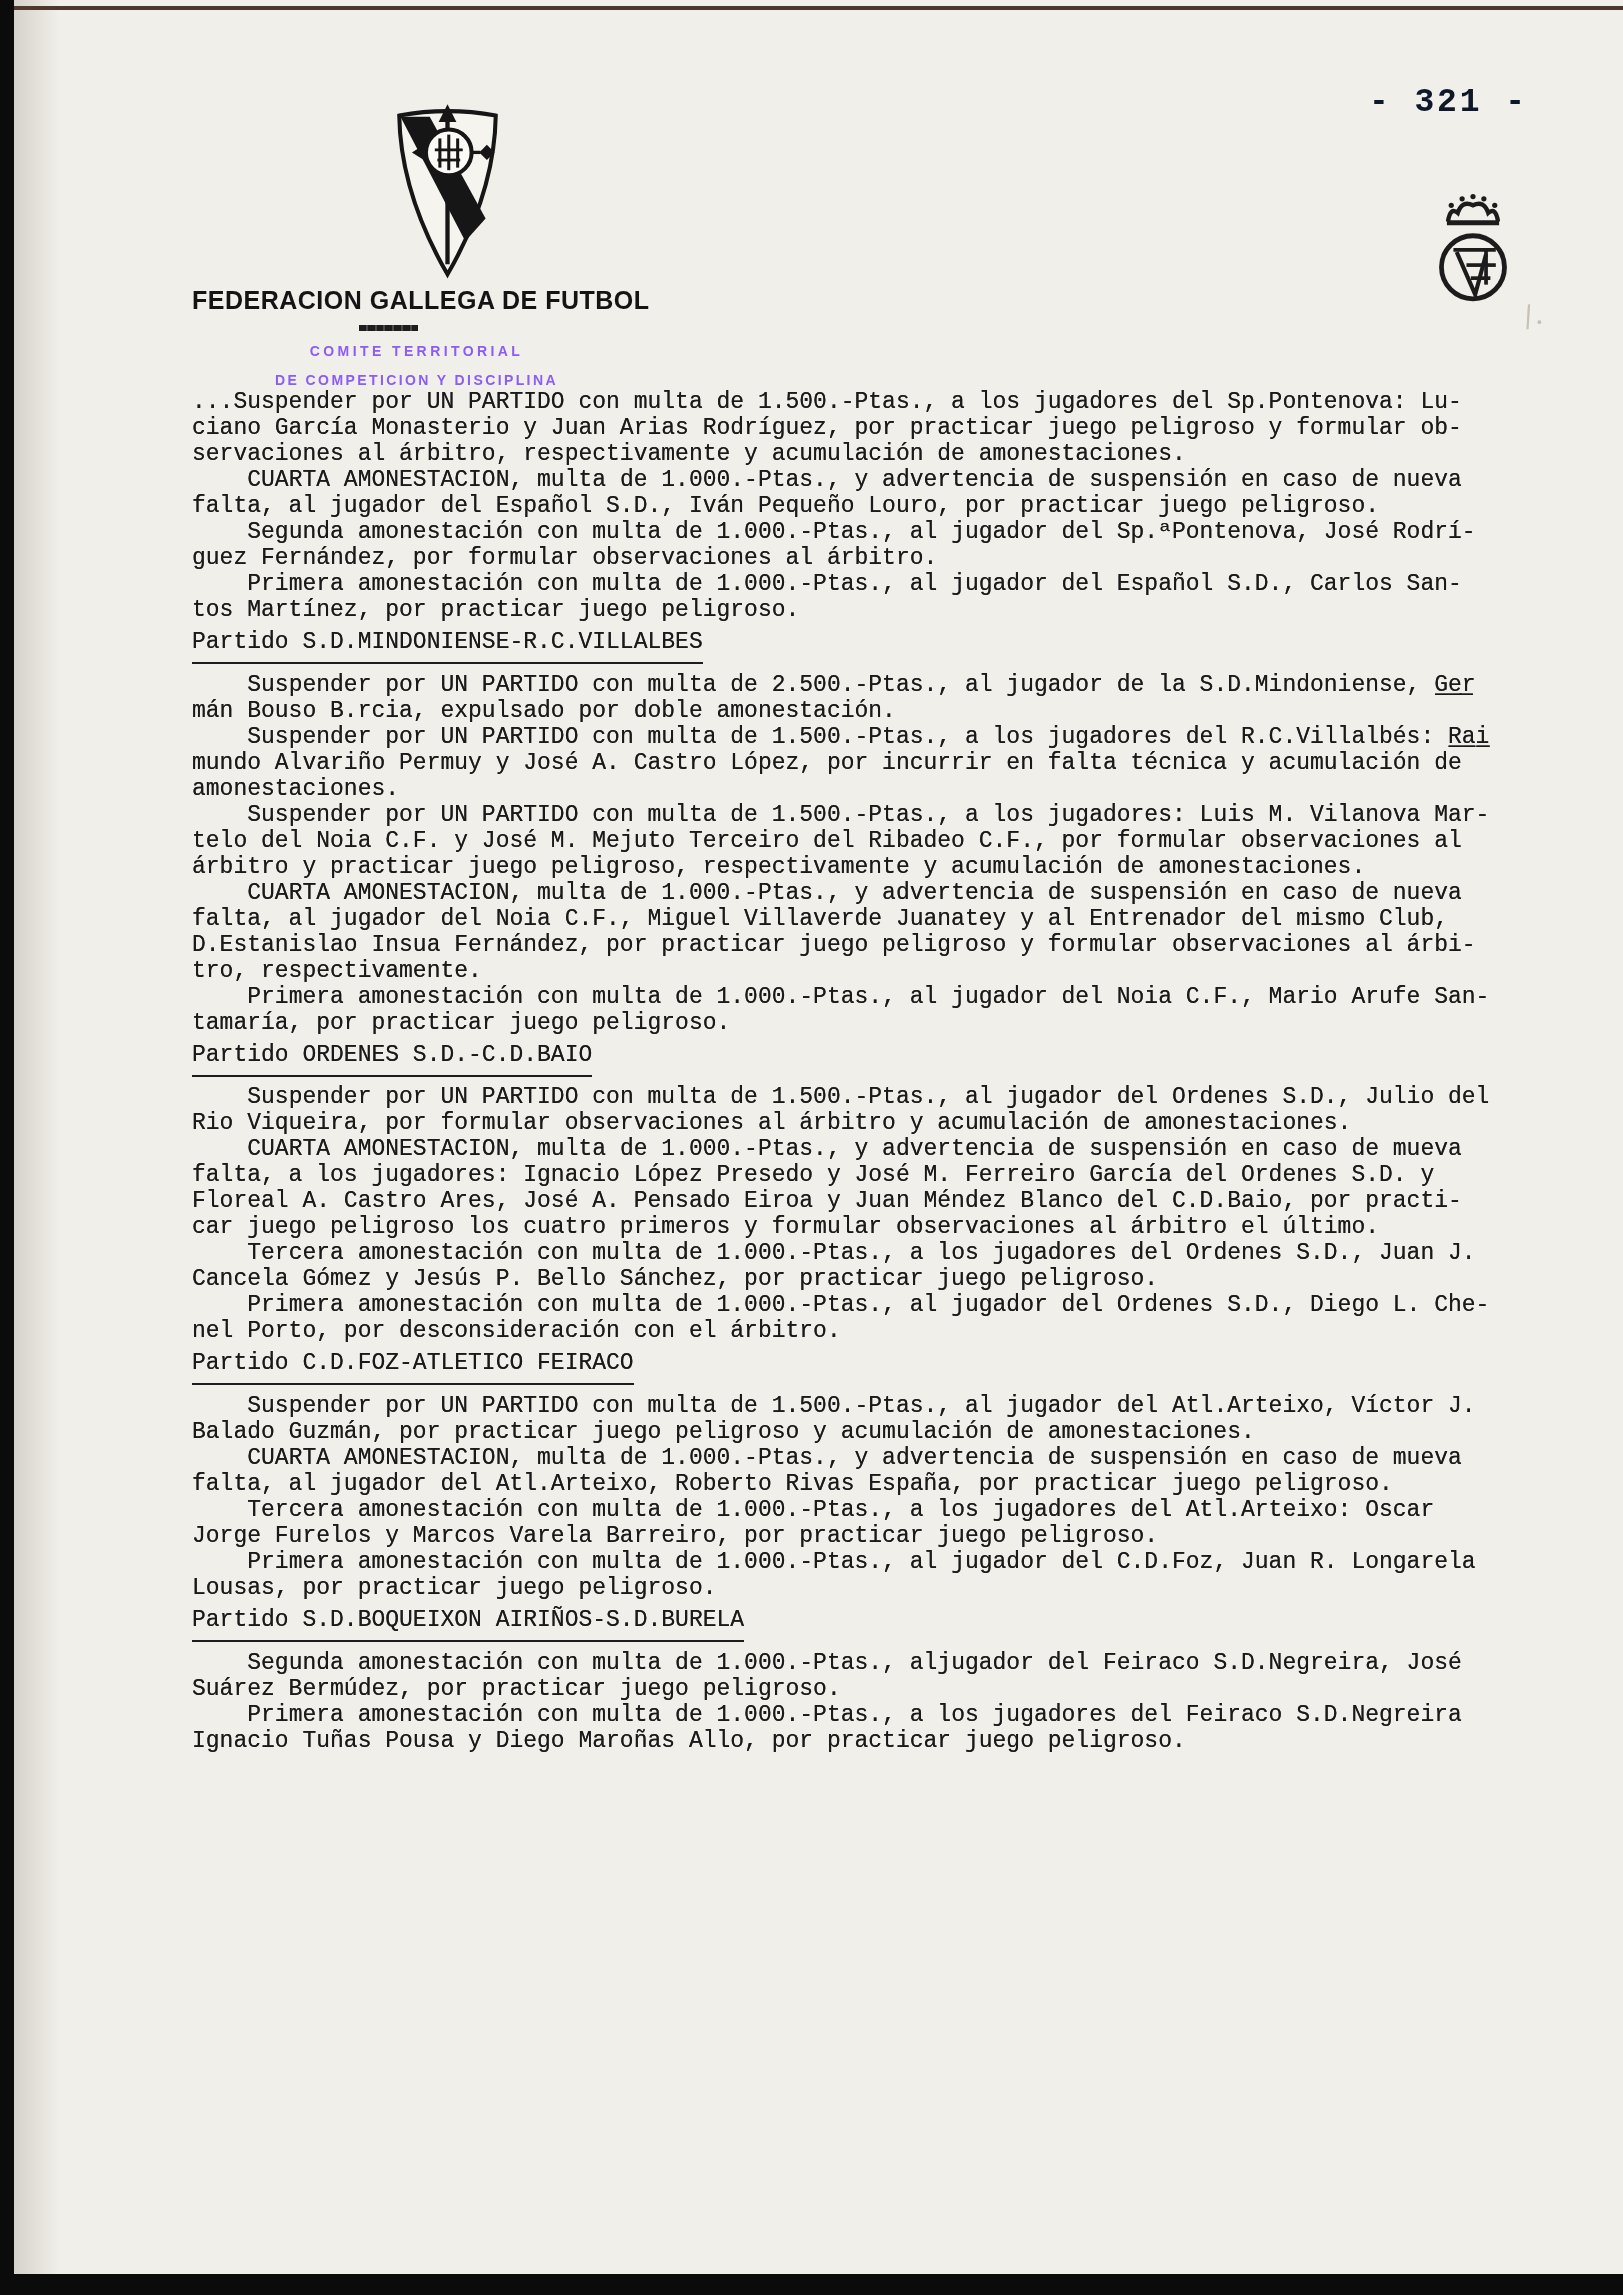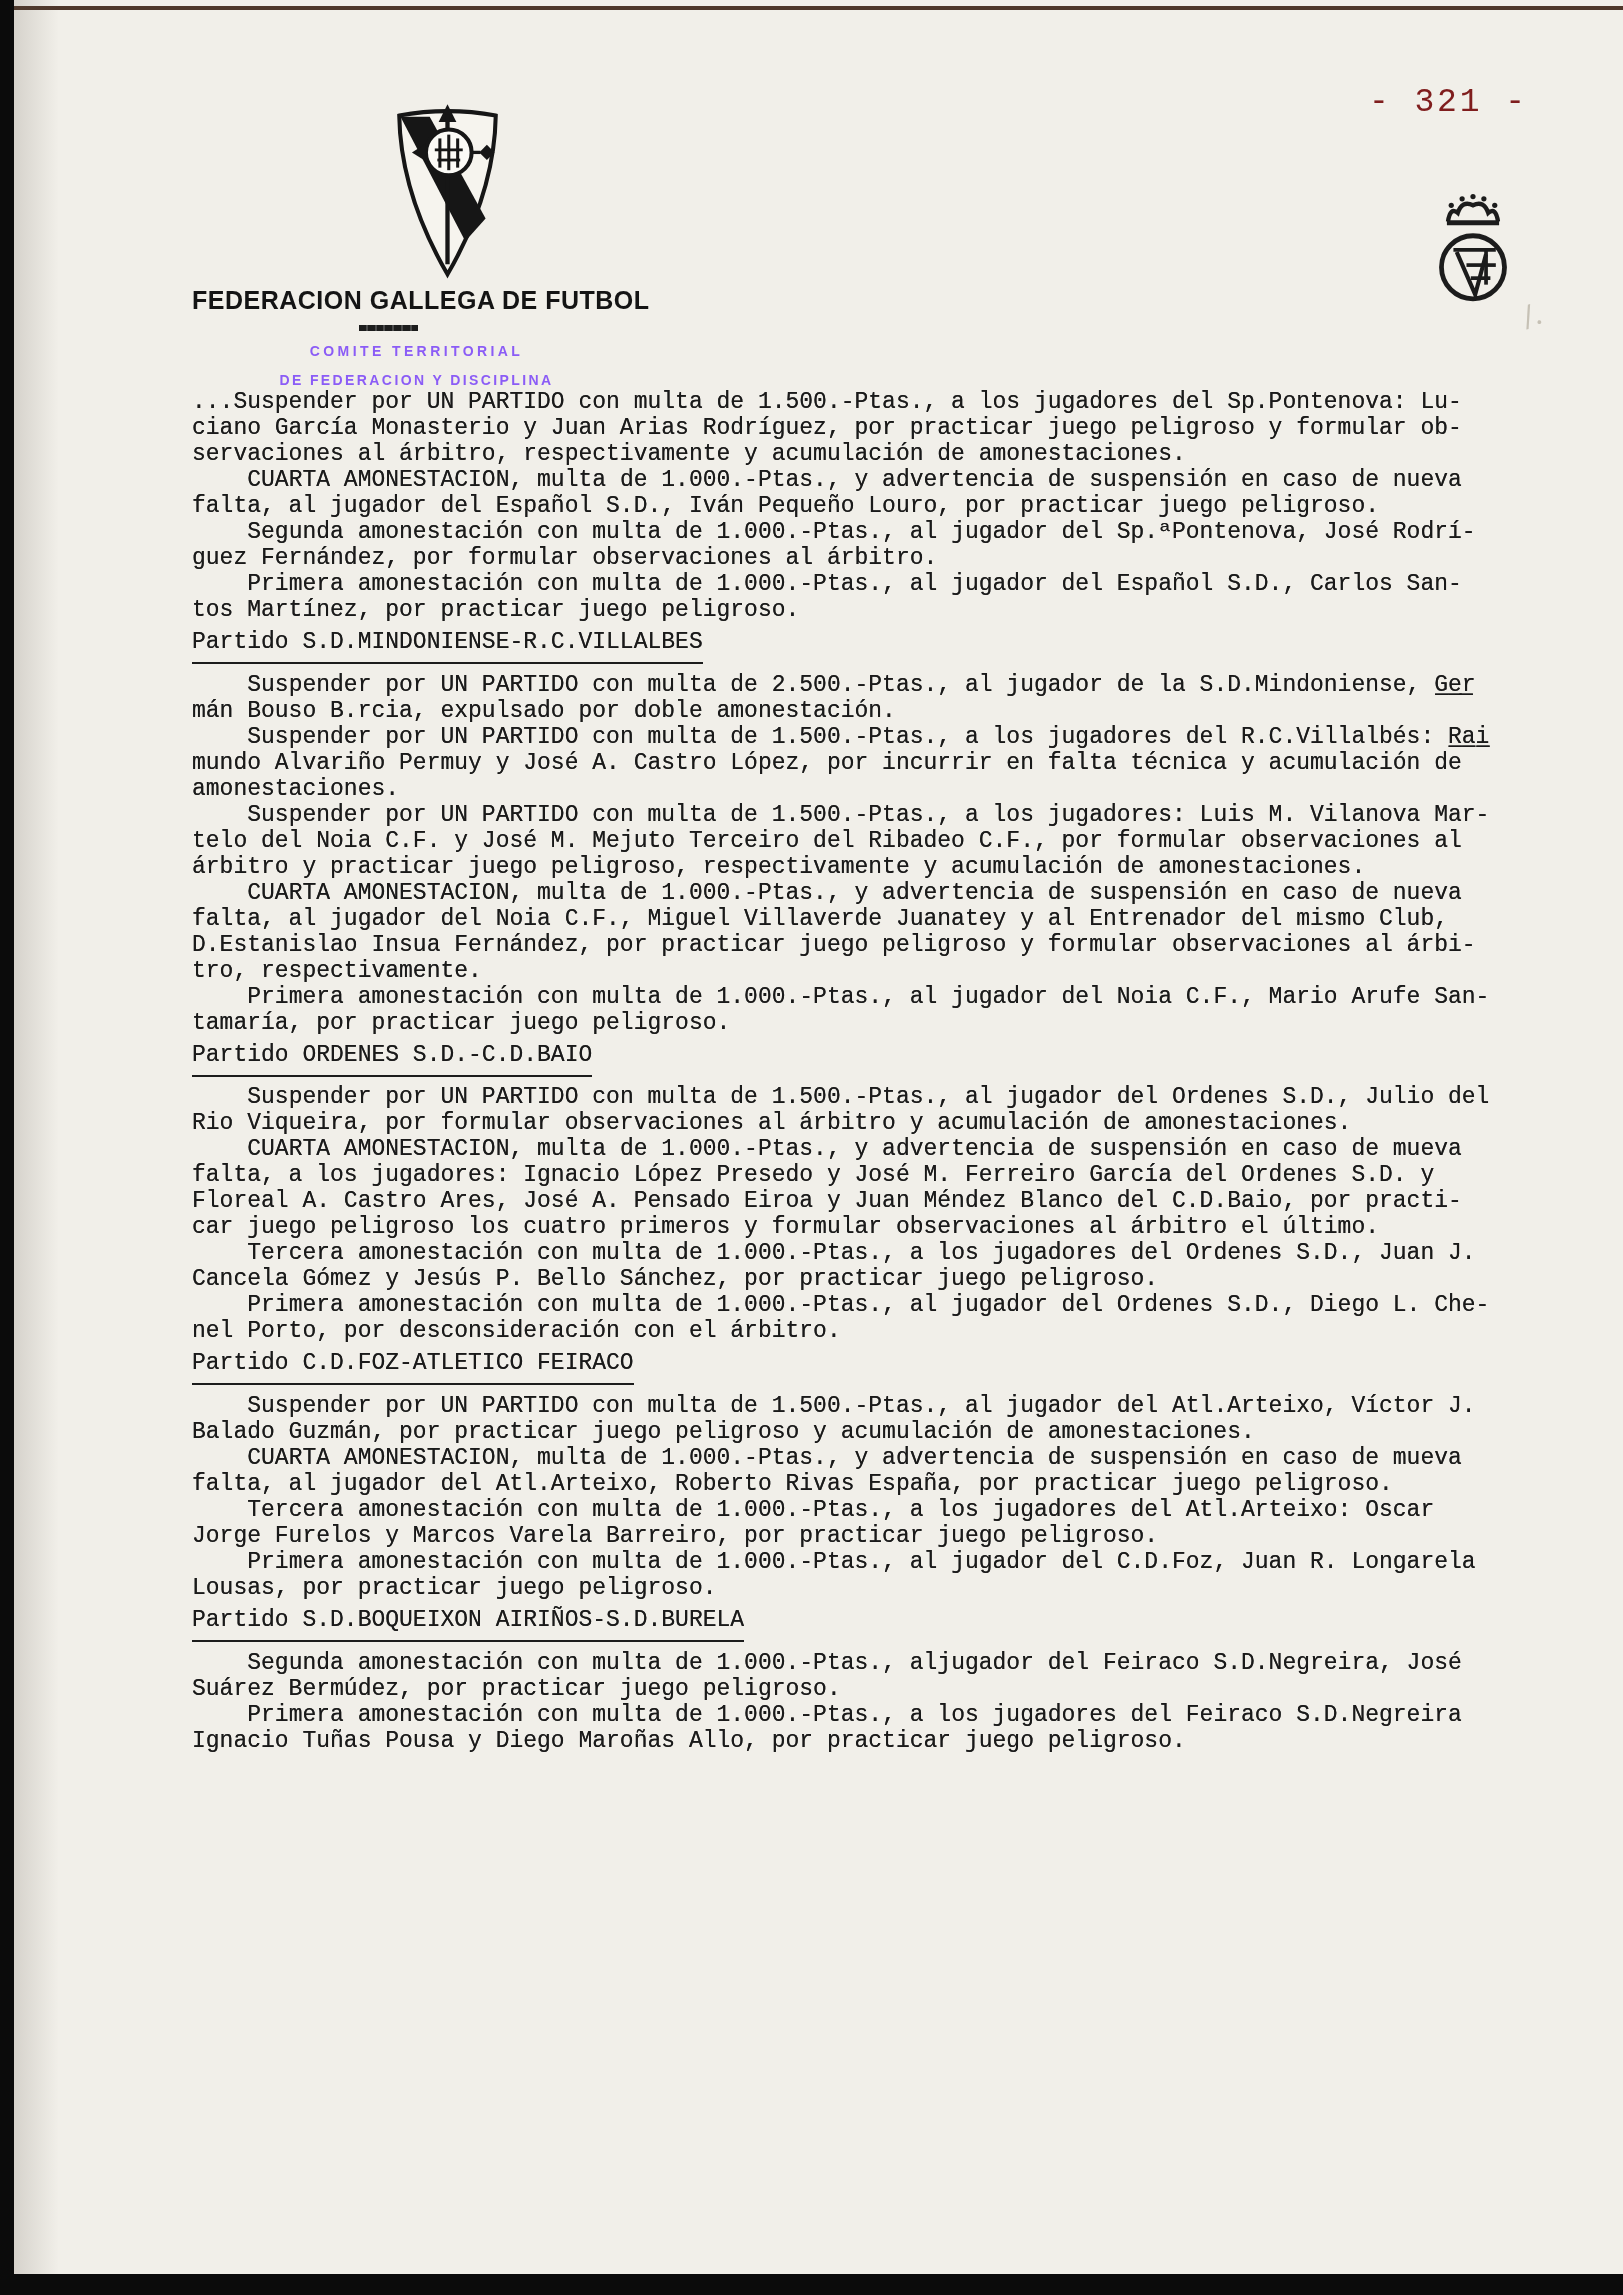--- a/index.html
+++ b/index.html
@@ -22,21 +22,21 @@
     transform:scaleY(1.05);white-space:nowrap;}
   .org-rule{position:absolute;left:359px;top:325px;width:59px;height:5.9px;
     background:repeating-linear-gradient(90deg,#1d1d1d 0 6.8px,#4a4a4a 6.8px 8.8px);}
   .committee{position:absolute;left:192px;width:449px;text-align:center;
     font-family:"Liberation Sans","DejaVu Sans",sans-serif;
     font-weight:700;color:#8b5cf6;white-space:nowrap;}
   .committee.l1{top:343px;font-size:14px;letter-spacing:3.4px;}
   .committee.l2{top:372px;font-size:14px;letter-spacing:2.4px;}
 
   .page-number{position:absolute;left:1369px;top:84px;
-    font-size:33px;font-weight:400;letter-spacing:2.9px;color:#7f1d1d;}
+    font-size:33px;font-weight:700;letter-spacing:2.9px;color:#0f172a;}
 
   .pencil-mark{position:absolute;left:1523px;top:298px;font-size:29px;
     color:#c6c1b5;transform:rotate(-14deg);font-family:"DejaVu Serif",serif;}
 
   .shield{position:absolute;left:384px;top:101px;}
   .crest{position:absolute;left:1424px;top:189px;}
 
   
   .doc{position:absolute;left:192px;top:389px;width:1312px;color:#1a1a1a;
     font-size:23px;line-height:26px;
@@ -65,21 +65,21 @@
   <line x1="40" y1="38" x2="62" y2="38" stroke="#161616" stroke-width="2.2"></line>
   <line x1="42" y1="46" x2="60" y2="46" stroke="#161616" stroke-width="2.2"></line>
   <polygon points="22,40 33,33 33,47" fill="#161616"></polygon>
   <line x1="69" y1="40" x2="76" y2="40" stroke="#161616" stroke-width="2.6"></line>
   <polygon points="75,40 81,34 87,40 81,46" fill="#161616"></polygon>
 </svg>
 
 <div class="org-name">FEDERACION GALLEGA DE FUTBOL</div>
 <div class="org-rule"></div>
 <div class="committee l1">COMITE TERRITORIAL</div>
-<div class="committee l2">DE FEDERACION Y DISCIPLINA</div>
+<div class="committee l2">DE COMPETICION Y DISCIPLINA</div>
 
 <div class="page-number">- 321 -</div>
 
 <svg class="crest" width="98" height="125" viewBox="0 0 90 115">
   <path d="M22,30 Q24,16 31,22 Q35,10 45,15 Q55,10 59,22 Q66,16 68,30" fill="none" stroke="#1c1c1c" stroke-width="4"></path>
   <line x1="21" y1="31" x2="69" y2="31" stroke="#1c1c1c" stroke-width="4.5"></line>
   <circle cx="25" cy="15" r="2.4" fill="#1c1c1c"></circle>
   <circle cx="35" cy="9" r="2.4" fill="#1c1c1c"></circle>
   <circle cx="45" cy="7" r="2.4" fill="#1c1c1c"></circle>
   <circle cx="55" cy="9" r="2.4" fill="#1c1c1c"></circle>

